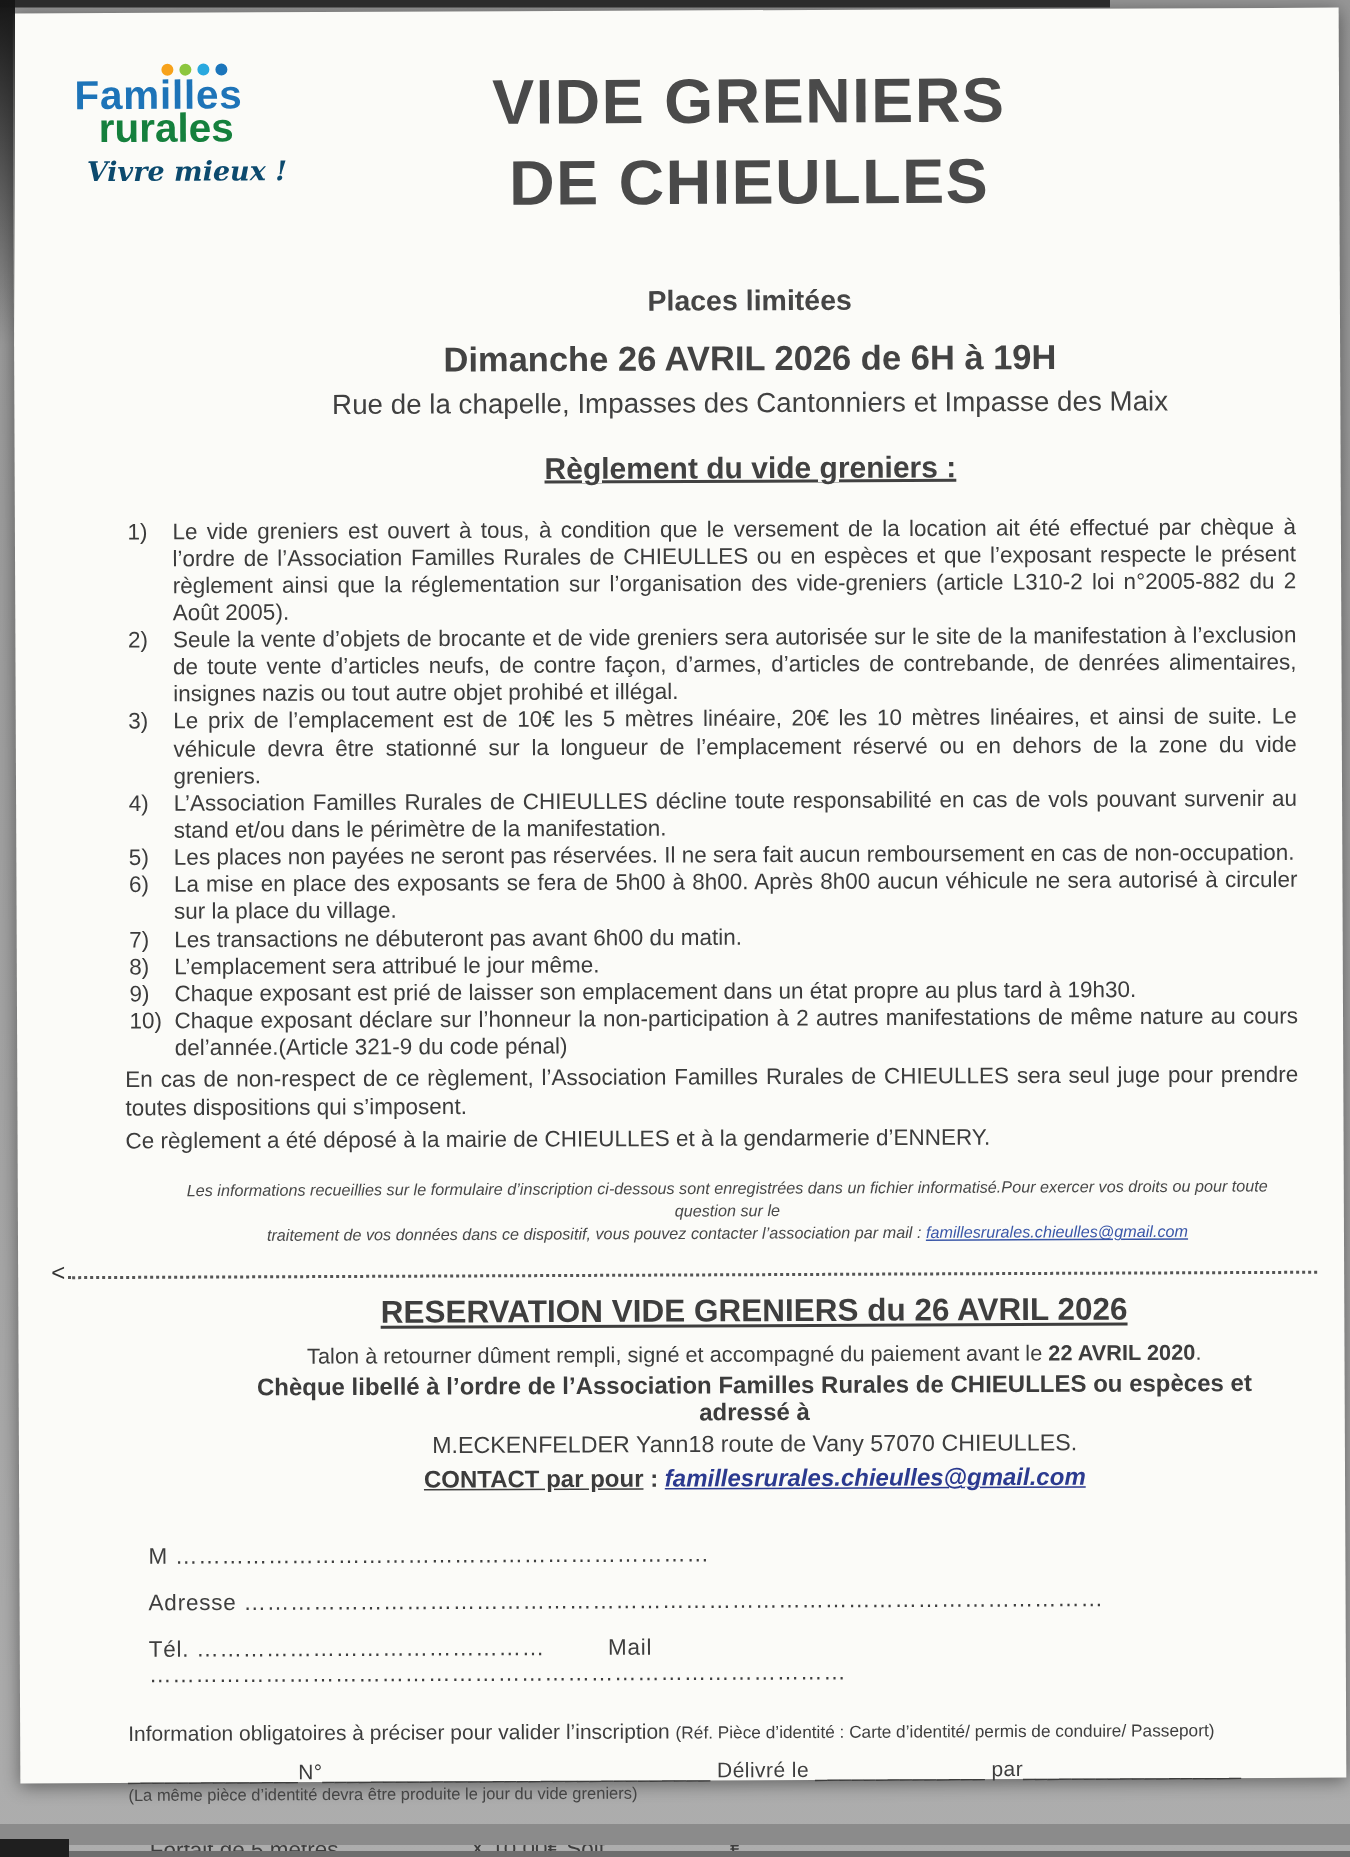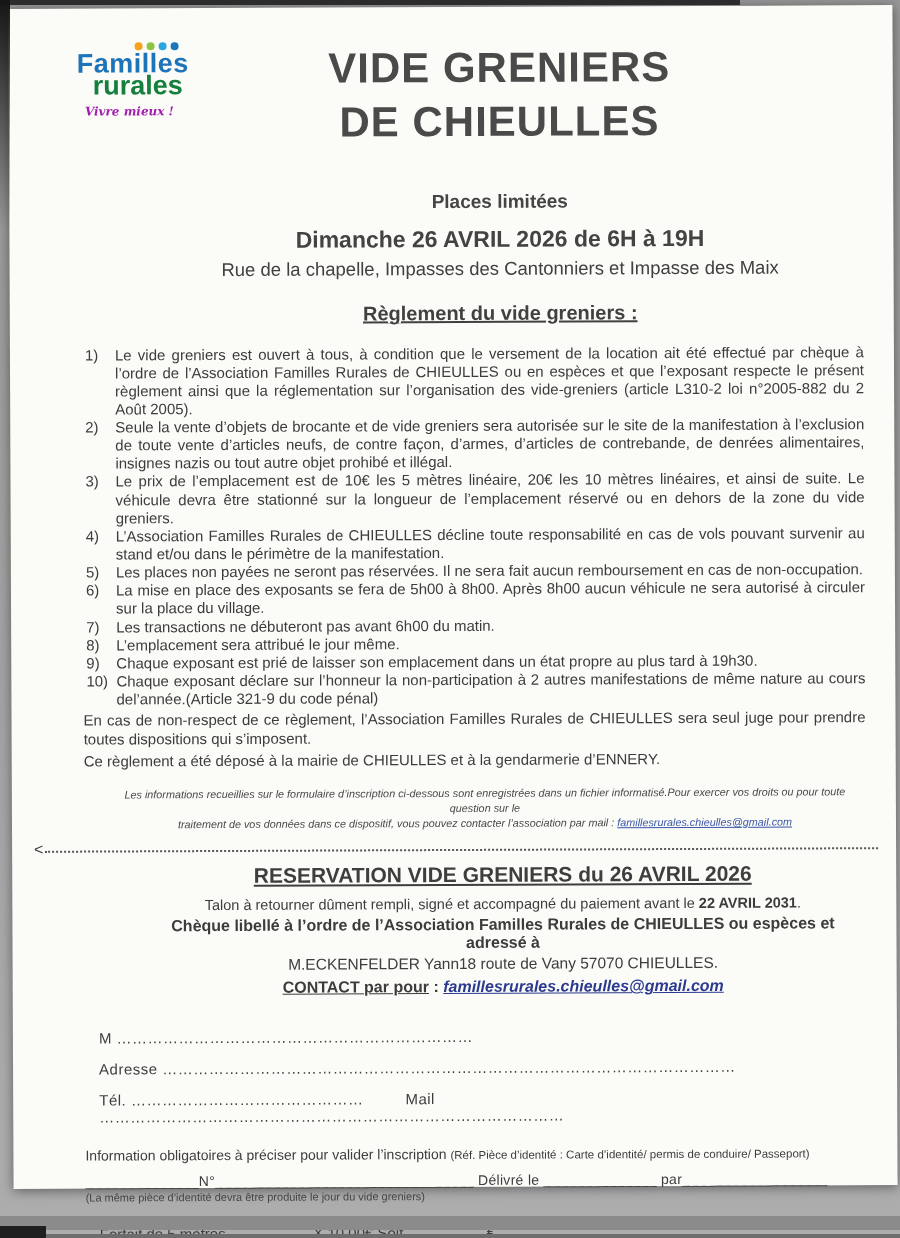--- a/index.html
+++ b/index.html
@@ -20,27 +20,27 @@
     position:absolute;left:11px;top:7px;width:884px;height:1180px;
     background:#fbfbf8;
     transform:rotate(-0.25deg);
     box-shadow:0 2px 12px rgba(0,0,0,0.45);
     padding:26px 30px 0 72px;
     box-sizing:border-box;
     color:#3b3b3b;
   }
 
   
-  .logo{position:absolute;left:68px;top:34px;width:150px;}
+  .logo{position:absolute;left:41px;top:34px;width:150px;}
   .logo-dots{display:flex;gap:4px;margin-left:58px;}
   .dot{width:8px;height:8px;border-radius:50%;}
   .d1{background:#f7a21b}.d2{background:#8cc63e}.d3{background:#29a8df}.d4{background:#1b75bb}
   .logo-w1{font-size:27px;font-weight:bold;color:#1e74b8;letter-spacing:.5px;margin-top:-2px;}
   .logo-w2{font-size:27px;font-weight:bold;color:#15803d;margin-top:-9px;margin-left:16px;}
-  .logo-tag{font-family:"DejaVu Serif",serif;font-style:italic;font-weight:bold;color:#a21caf;font-size:12px;margin-top:3px;margin-left:8px;}
+  .logo-tag{font-family:"DejaVu Serif",serif;font-style:italic;font-weight:bold;color:#0c4a6e;font-size:18px;margin-top:3px;margin-left:8px;}
   .logo-assoc{margin-top:14px;margin-left:8px;color:#1e74b8;font-size:12px;line-height:1.3;}
 
   .c{text-align:center;padding-left:55px;}
 
   .main-title{font-size:42px;font-weight:bold;color:#4a4a4a;line-height:1.28;letter-spacing:1px;margin-top:8px;}
   .places{margin-top:42px;font-weight:bold;font-size:19px;color:#454545;}
   .date{margin-top:13px;font-weight:bold;font-size:23px;color:#434343;}
   .location{margin-top:5px;font-size:18.5px;color:#404040;}
   .rules-heading{margin-top:22px;font-size:20px;font-weight:bold;text-decoration:underline;color:#414141;}
 
@@ -127,21 +127,21 @@
     </div>
 
     <div class="cutline">
       <span class="cut-mark">&lt;</span>
       <span class="cut-dots"></span>
     </div>
 
     <div class="resa-title c">RESERVATION VIDE GRENIERS du 26 AVRIL 2026</div>
 
     <div class="talon c">
-      <span>Talon à retourner dûment rempli, signé et accompagné du paiement avant le </span><span class="b">22 AVRIL 2031</span><span>.</span>
+      <span>Talon à retourner dûment rempli, signé et accompagné du paiement avant le </span><span class="b">22 AVRIL 2020</span><span>.</span>
     </div>
 
     <div class="cheque c">Chèque libellé à l’ordre de l’Association Familles Rurales de CHIEULLES ou espèces et adressé à</div>
     <div class="addr c">M.ECKENFELDER Yann18 route de Vany 57070 CHIEULLES.</div>
 
     <div class="contact c">
       <span class="contact-label">CONTACT par pour</span><span> : </span><span class="contact-email">famillesrurales.chieulles@gmail.com</span>
     </div>
 
     <div class="form">

